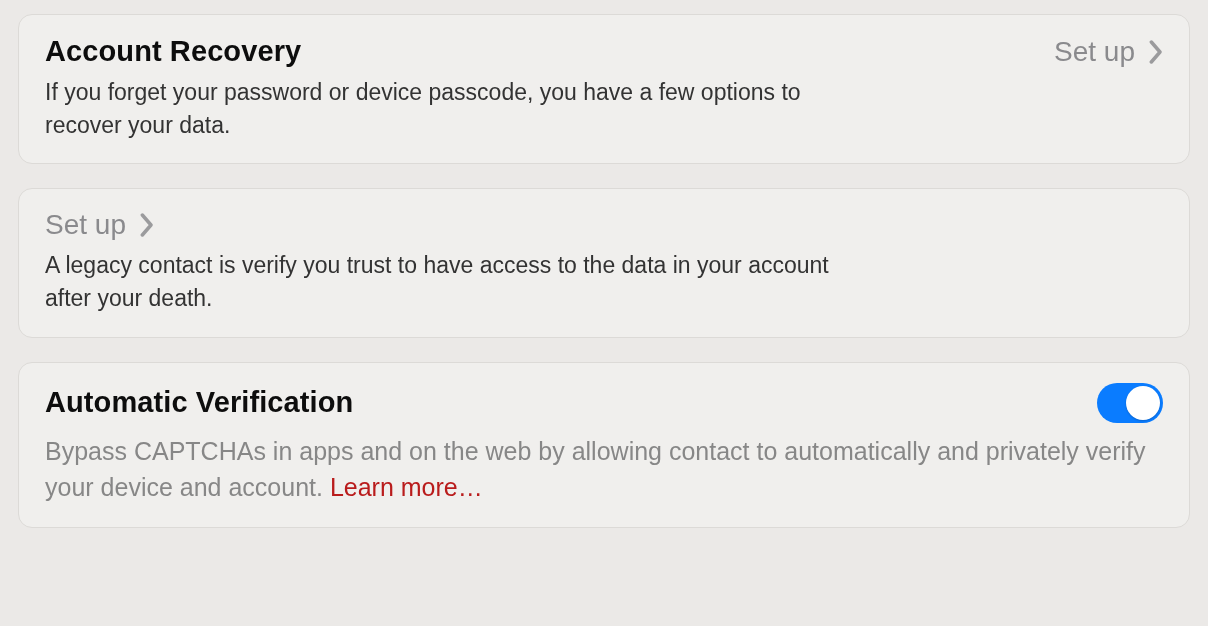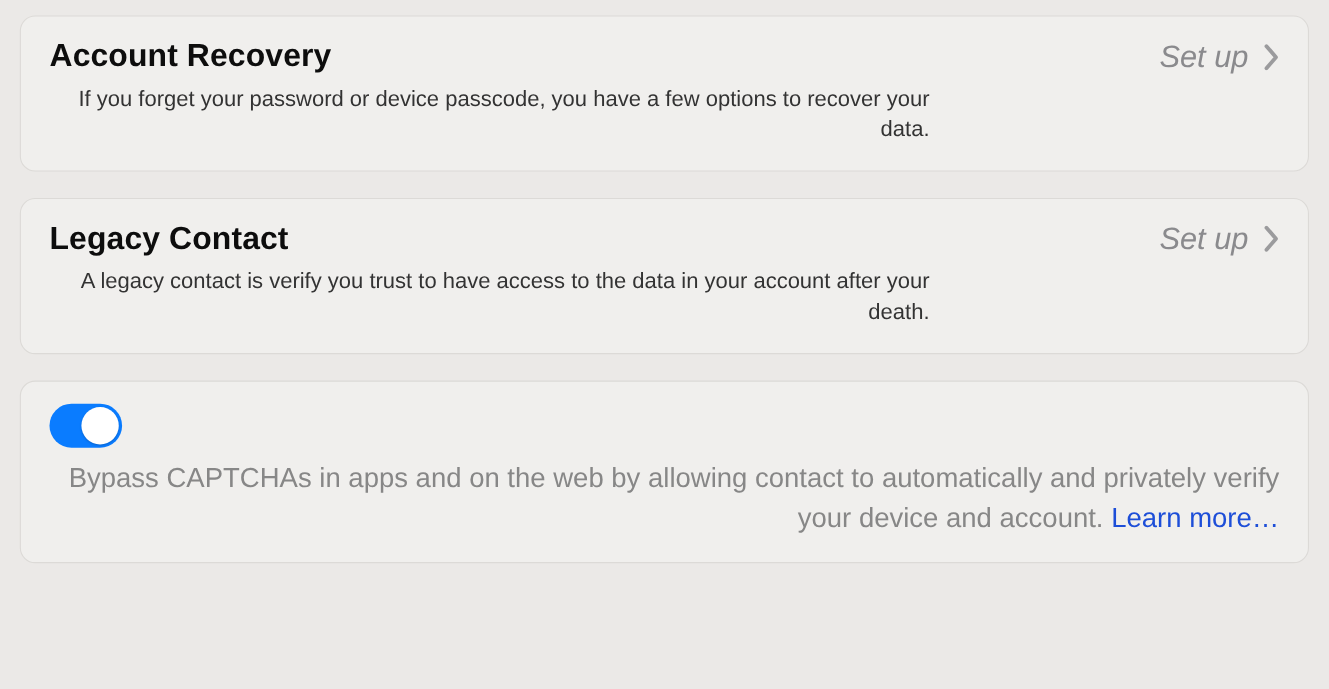--- a/index.html
+++ b/index.html
@@ -16,35 +16,34 @@
       color: #1d1d1f;
       -webkit-font-smoothing: antialiased;
     }
     .card {
       background: #f0efed;
       border: 1px solid #dcdad7;
       border-radius: 14px;
       padding: 20px 26px 22px 26px;
       margin-bottom: 24px;
       position: relative;
-      text-align: right;
     }
     .card-header {
       display: flex;
       align-items: center;
       justify-content: space-between;
     }
     .card-title {
       font-size: 29px;
       font-weight: 600;
       letter-spacing: 0.1px;
       color: #0d0d0d;
     }
     .card-desc {
-      font-size: 20px;
+      font-size: 23px;
       font-weight: 400;
       color: #333;
       margin-top: 8px;
       line-height: 1.42;
       max-width: 800px;
     }
     .card-desc-sub {
       font-size: 25px;
       font-weight: 400;
       color: #878787;
@@ -54,21 +53,20 @@
     .action-group {
       display: flex;
       align-items: center;
       gap: 14px;
       cursor: pointer;
     }
     .action-label {
       font-size: 28px;
       color: #8a8a8d;
       font-weight: 400;
-      font-style: italic;
     }
     .chevron {
       display: inline-block;
       width: 14px;
       height: 24px;
       color: #9b9b9d;
     }
     .chevron svg {
       width: 100%;
       height: 100%;
@@ -87,21 +85,21 @@
       position: absolute;
       right: 3px;
       top: 3px;
       width: 34px;
       height: 34px;
       background: #ffffff;
       border-radius: 50%;
       box-shadow: 0 1px 2px rgba(0,0,0,0.2);
     }
     .learn-more {
-      color: #1d4ed8;
+      color: #b91c1c;
       cursor: pointer;
     }
   </style>
 </head>
 <body>
 
 <div class="card">
   <div class="card-header">
     <div class="card-title">Account Recovery</div>
     <div class="action-group">
@@ -111,35 +109,35 @@
             <path d="M1.5 1.5 L8 9 L1.5 16.5" stroke="currentColor" stroke-width="2.6" stroke-linecap="round" stroke-linejoin="round"></path>
           </svg>
       </span>
     </div>
   </div>
   <div class="card-desc">If you forget your password or device passcode, you have a few options to recover your data.</div>
 </div>
 
 <div class="card">
   <div class="card-header">
-    <div class="card-title">Legacy Contact</div>
     <div class="action-group">
       <span class="action-label">Set up</span>
       <span class="chevron">
         <svg viewBox="0 0 10 18" fill="none">
             <path d="M1.5 1.5 L8 9 L1.5 16.5" stroke="currentColor" stroke-width="2.6" stroke-linecap="round" stroke-linejoin="round"></path>
           </svg>
       </span>
     </div>
   </div>
   <div class="card-desc">A legacy contact is verify you trust to have access to the data in your account after your death.</div>
 </div>
 
 <div class="card">
   <div class="card-header">
+    <div class="card-title">Automatic Verification</div>
     <div class="toggle">
       <div class="toggle-knob"></div>
     </div>
   </div>
   <div class="card-desc-sub">
     <span>Bypass CAPTCHAs in apps and on the web by allowing contact to automatically and privately verify your device and account. </span><span class="learn-more">Learn more…</span>
   </div>
 </div>
 
 </body></html>

